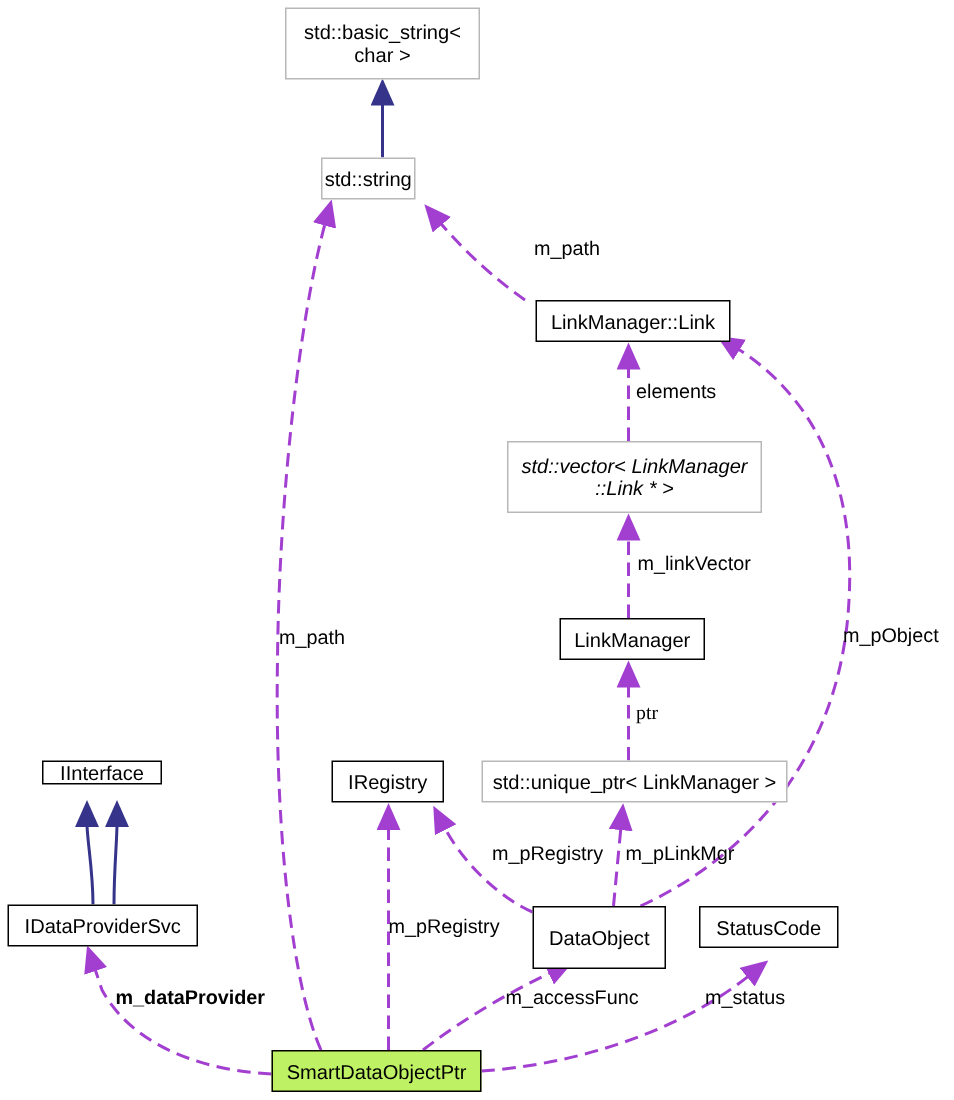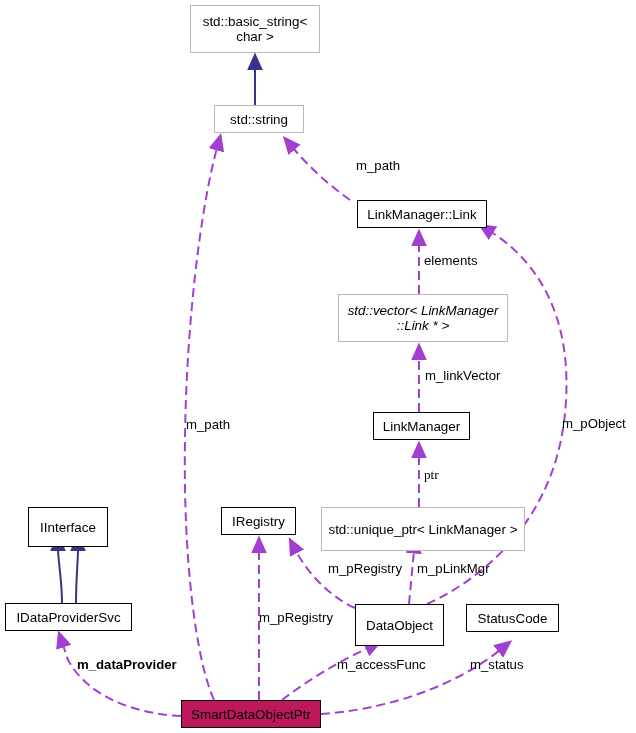--- a/index.html
+++ b/index.html
@@ -40,21 +40,21 @@
     z-index: 5;
   }
   .node.template-node {
     border: 1px solid #b8b8b8;
   }
   .node.class-node {
     border: 1px solid #000000;
   }
   .node.focus-node {
     border: 1px solid #000000;
-    background: #be185d;
+    background: #bef264;
   }
   .edge-label {
     position: absolute;
     font-size: 13.2px;
     color: #000000;
     white-space: nowrap;
     z-index: 6;
     background: transparent;
   }
 </style>
@@ -129,34 +129,34 @@
     </g>
 
     <g>
       <path d="M321,714 C380,710 450,690 500,650" fill="none" stroke="#a23fd0" stroke-width="2" stroke-dasharray="9,5" marker-end="url(#arrow-usage)"></path>
     </g>
   </svg>
 
   <div class="node template-node" style="left:190px; top:5px; width:130px; height:48px;">std::basic_string&lt;
 char &gt;</div>
 
-  <div class="node template-node" style="left:214px; top:105px; width:90px; height:28px;">std::string</div>
+  <div class="node template-node" style="left:214px; top:105px; width:63px; height:28px;">std::string</div>
 
   <div class="node class-node" style="left:357px; top:200px; width:130px; height:28px;">LinkManager::Link</div>
 
   <div class="node template-node" style="left:338px; top:294px; width:170px; height:48px;font-style:italic;">std::vector&lt; LinkManager
 ::Link * &gt;</div>
 
   <div class="node class-node" style="left:373px; top:412px; width:97px; height:28px;">LinkManager</div>
 
-  <div class="node class-node" style="left:28px; top:507px; width:80px; height:40px;">IInterface</div>
+  <div class="node class-node" style="left:28px; top:507px; width:80px; height:16px;">IInterface</div>
 
   <div class="node class-node" style="left:221px; top:507px; width:75px; height:28px;">IRegistry</div>
 
-  <div class="node template-node" style="left:321px; top:507px; width:204px; height:44px;">std::unique_ptr&lt; LinkManager &gt;</div>
+  <div class="node template-node" style="left:321px; top:507px; width:204px; height:28px;">std::unique_ptr&lt; LinkManager &gt;</div>
 
   <div class="node class-node" style="left:5px; top:603px; width:127px; height:28px;">IDataProviderSvc</div>
 
   <div class="node class-node" style="left:355px; top:604px; width:89px; height:42px;">DataObject</div>
 
   <div class="node class-node" style="left:466px; top:604px; width:93px; height:28px;text-align:right;">StatusCode</div>
 
   <div class="node focus-node" style="left:181px; top:700px; width:140px; height:28px;">SmartDataObjectPtr</div>
 
   <div class="edge-label" style="left:356px; top:158px;">m_path</div>

